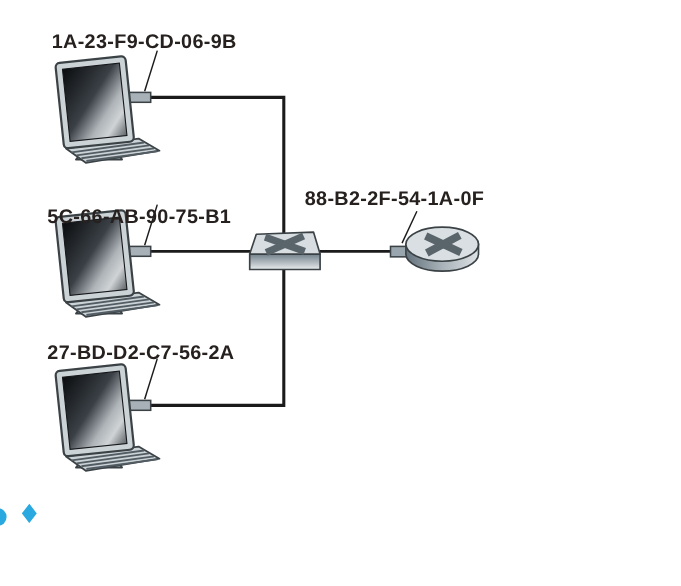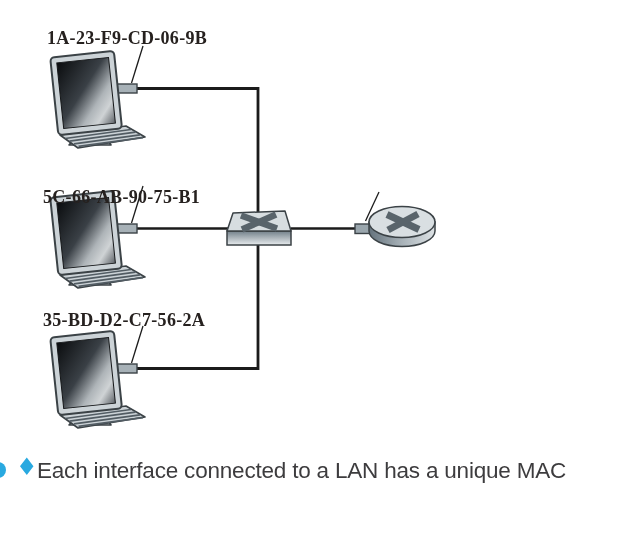--- a/index.html
+++ b/index.html
@@ -3,21 +3,21 @@
 <meta charset="utf-8">
 <style>
   html,body{margin:0;padding:0;background:#ffffff;}
   .stage{
     position:relative;width:619px;height:533px;background:#ffffff;
     overflow:hidden;font-family:"Liberation Sans",sans-serif;
   }
   .art{position:absolute;left:0;top:0;width:619px;height:533px;}
   .mac-label{
     position:absolute;
-    font-family:Liberation Serif, serif;
+    font-family:Liberation Sans, sans-serif;
     font-weight:bold;font-size:18px;line-height:19px;
     letter-spacing:0.3px;color:#26211f;white-space:nowrap;
   }
   .lbl-h1{left:47px;top:29px;}
   .lbl-h2{left:43px;top:188px;}
   .lbl-rt{left:277px;top:171px;}
   .lbl-h3{left:43px;top:311px;}
   .bullet-clip-circle{
     position:absolute;left:-10px;top:462px;width:16px;height:16px;
     border-radius:50%;background:#29a9e0;
@@ -111,21 +111,21 @@
       <ellipse cx="402" cy="222" rx="33" ry="15.5" fill="#d9dfe2" stroke="#3b4246" stroke-width="1.5"></ellipse>
       <g stroke="#59646b" stroke-width="7">
         <line x1="387" y1="214.5" x2="419" y2="229.5"></line>
         <line x1="418" y1="214" x2="388" y2="230"></line>
       </g>
     </g>
   </svg>
 
   <div class="mac-label lbl-h1">1A-23-F9-CD-06-9B</div>
   <div class="mac-label lbl-h2">5C-66-AB-90-75-B1</div>
-  <div class="mac-label lbl-h3">35-BD-D2-C7-56-2A</div>
+  <div class="mac-label lbl-rt">88-B2-2F-54-1A-0F</div>
+  <div class="mac-label lbl-h3">27-BD-D2-C7-56-2A</div>
 
   <div class="bullet-clip-circle"></div>
   <span class="bullet-diamond">♦</span>
   <div class="bullet-text">
-    <span class="line">Each interface connected to a LAN has a unique MAC</span>
   </div>
 
 </div>
 
 </body></html>

